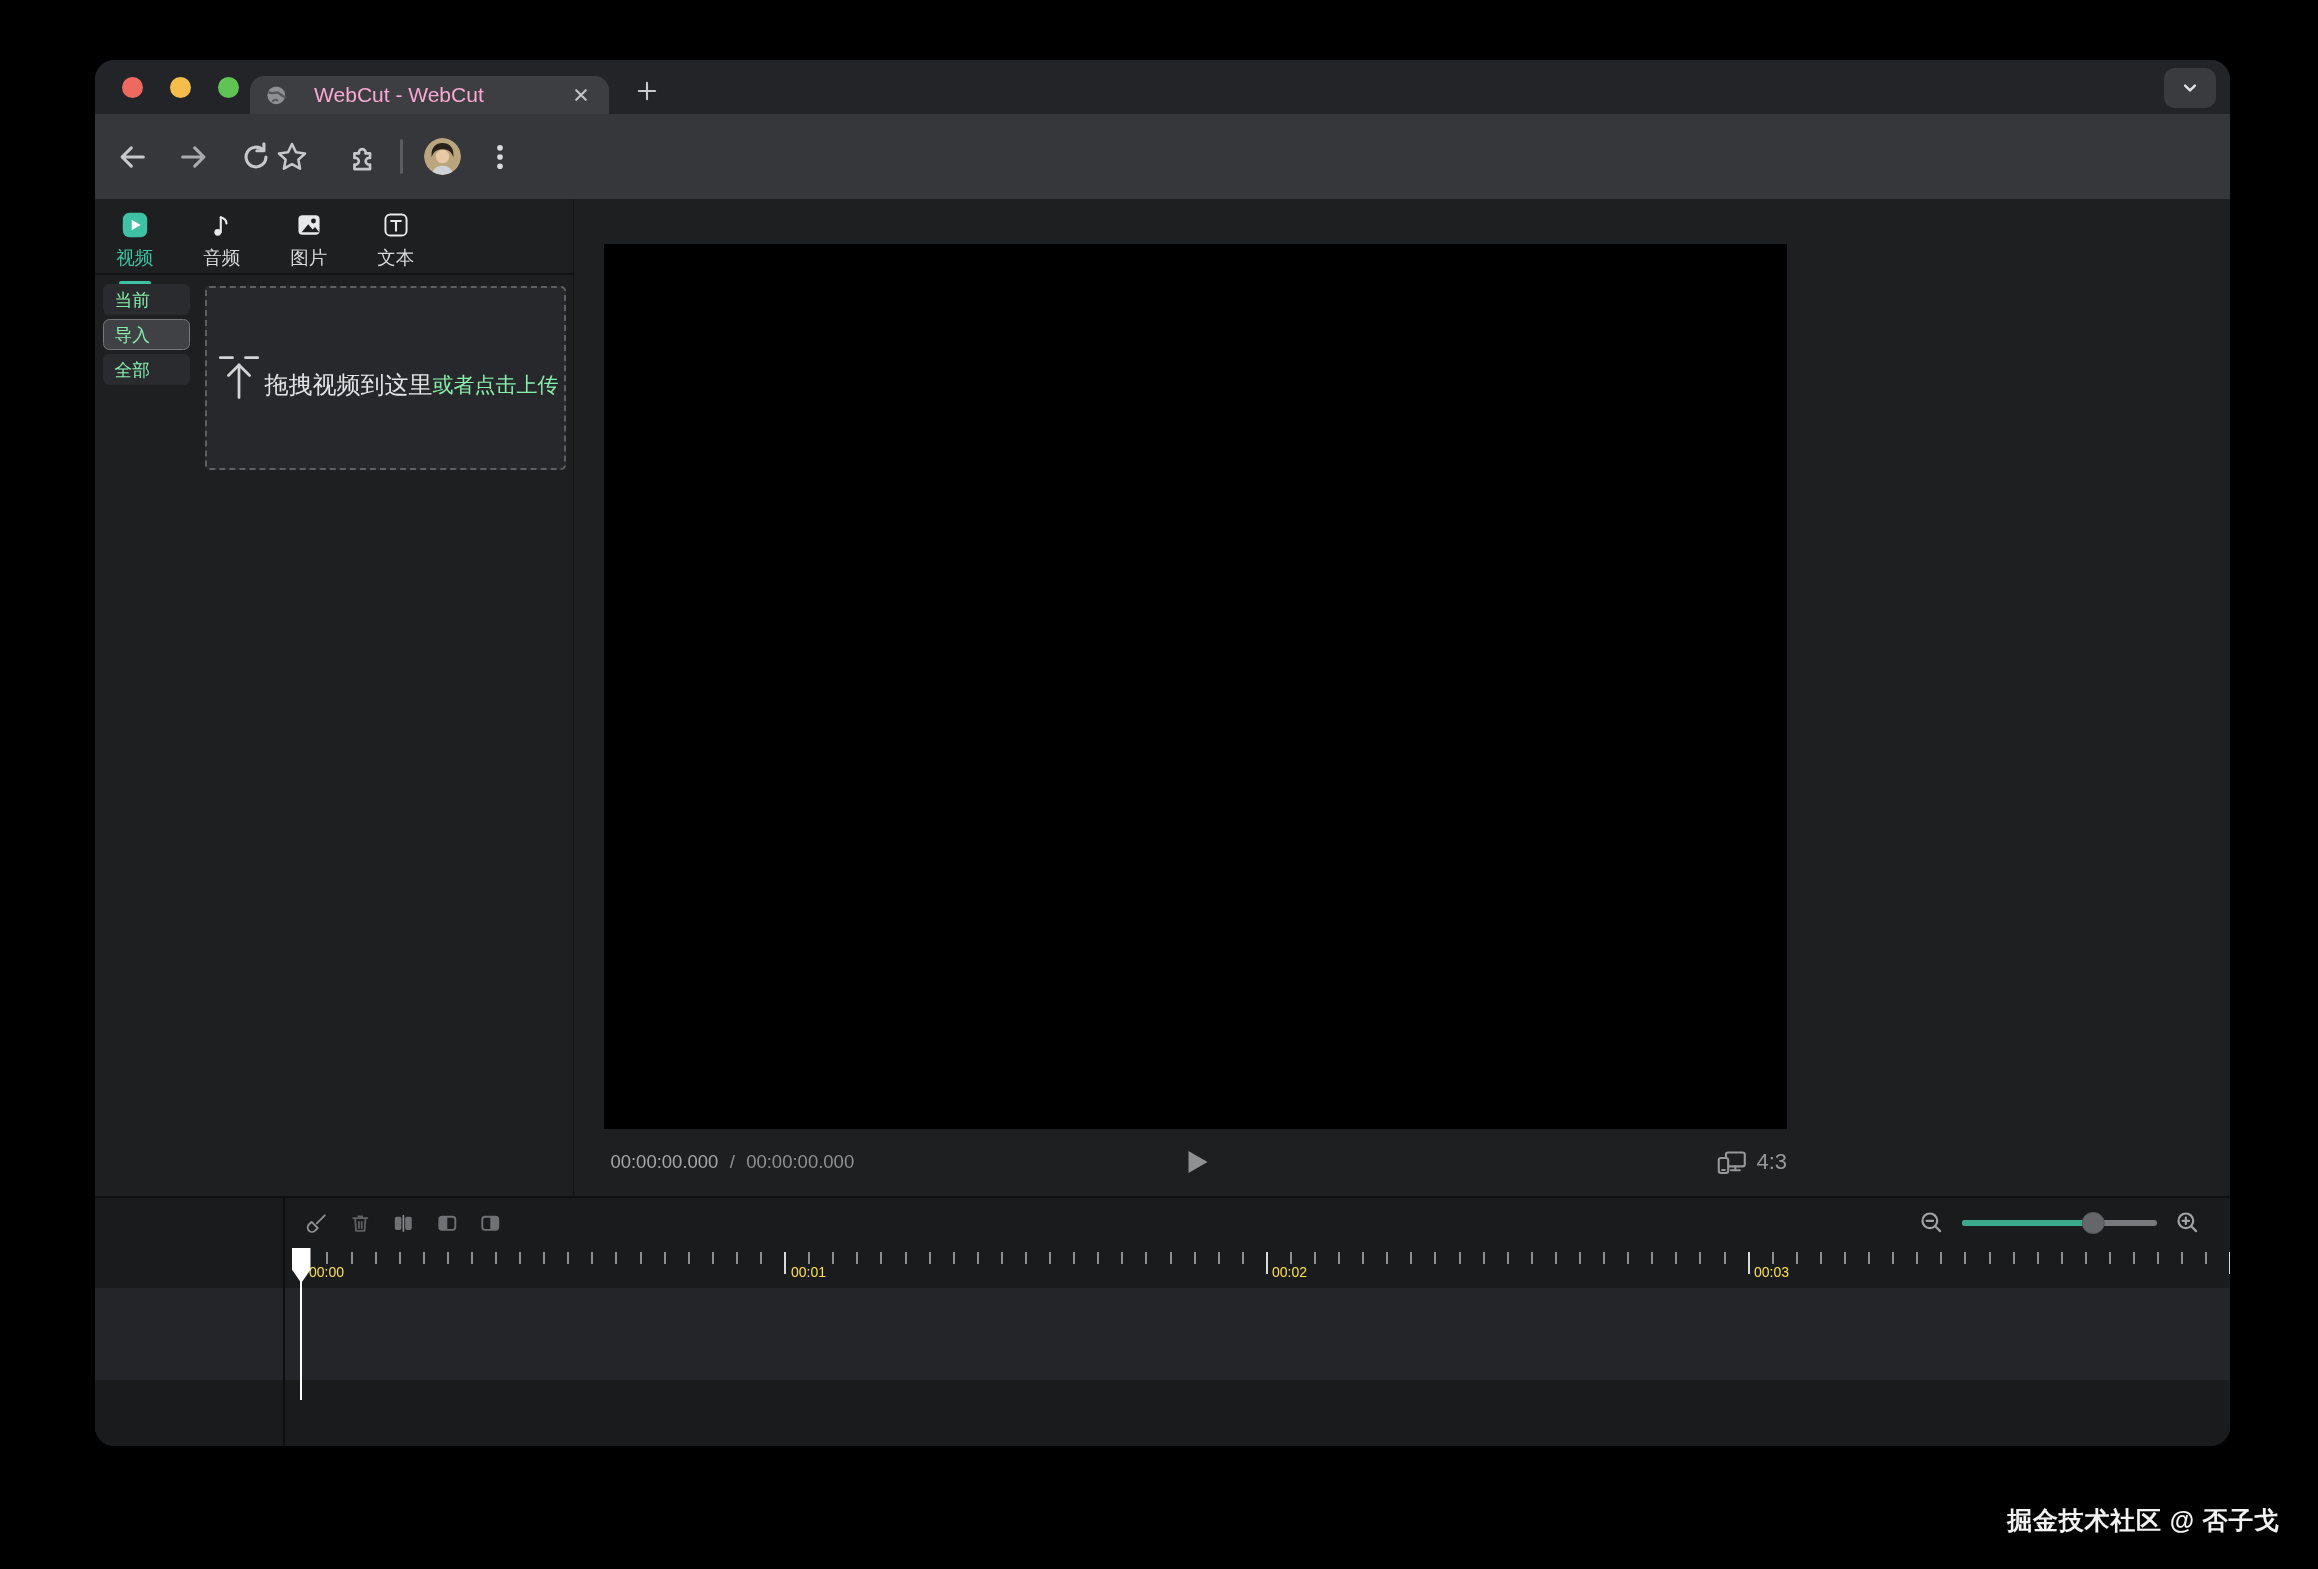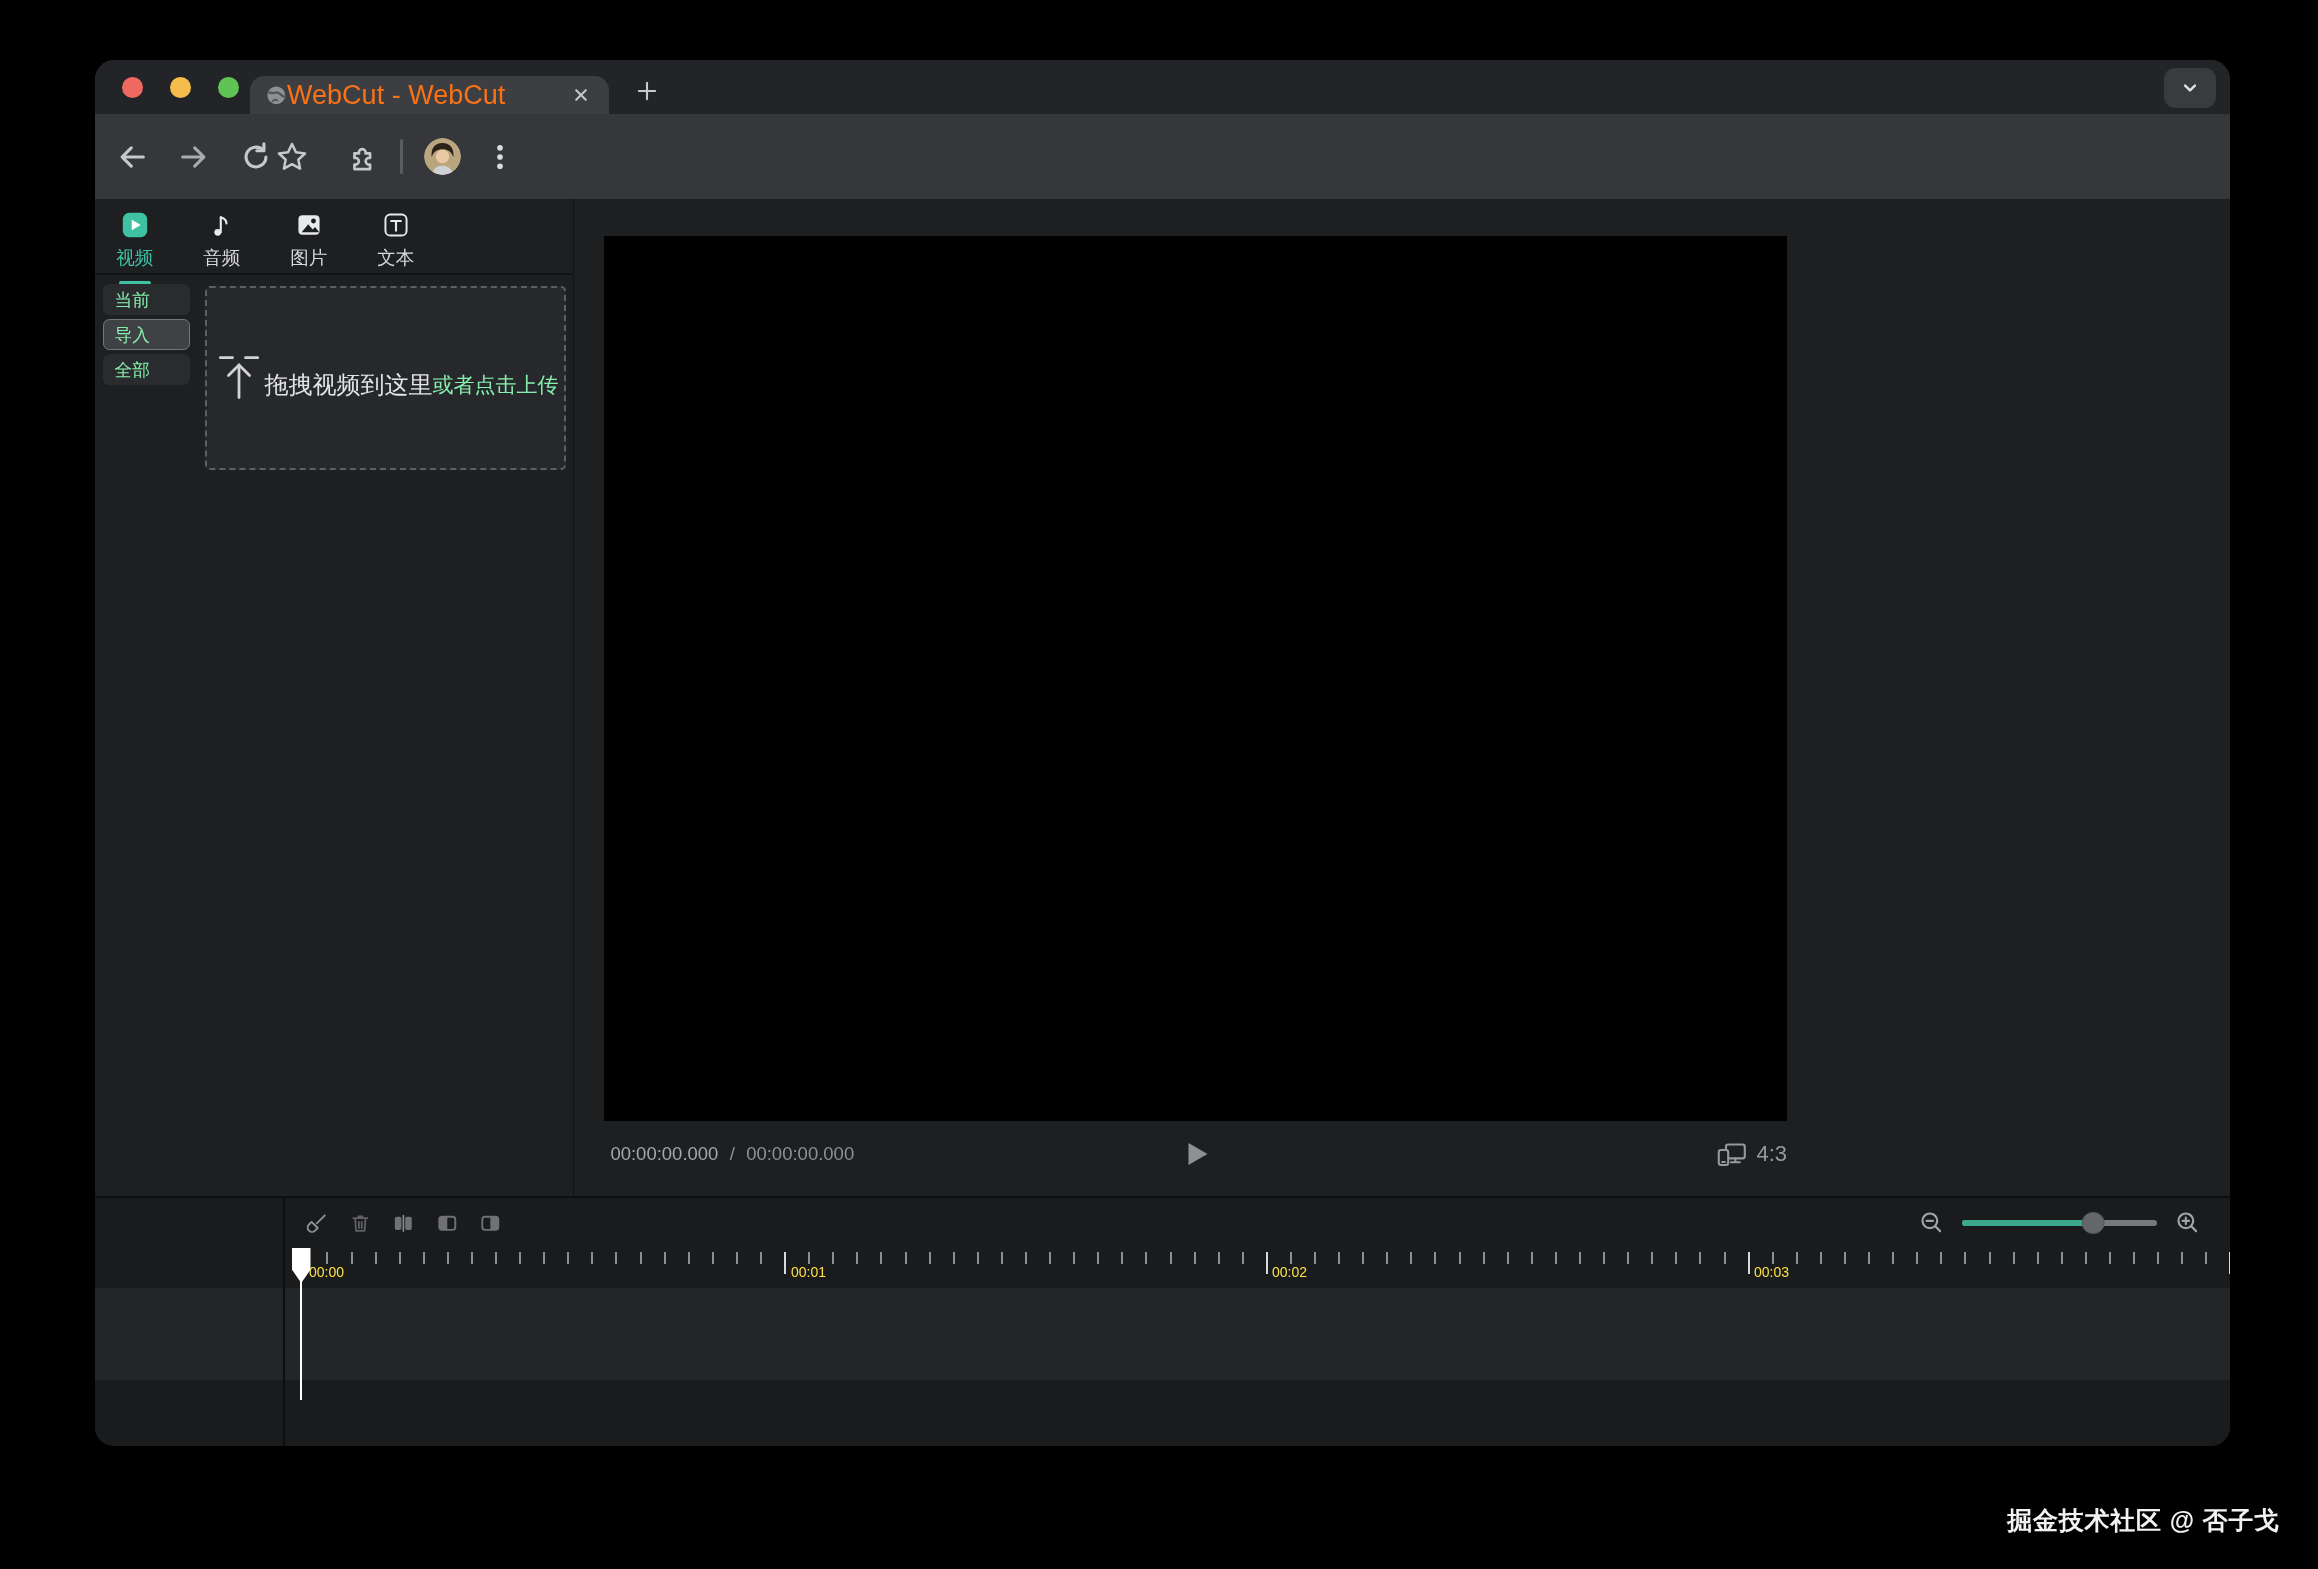--- a/index.html
+++ b/index.html
@@ -21,21 +21,21 @@
   }
   .tabstrip{position:relative;height:54px;background:#232427;}
   .traffic{position:absolute;left:27px;top:0;height:54px;display:flex;align-items:center;gap:27px;}
   .tl{width:21px;height:21px;border-radius:50%;display:block;}
   .tab{
     position:absolute;left:155px;top:16px;width:359px;height:38px;
     background:#3d3e42;border-radius:14.5px 14.5px 0 0;
     display:flex;align-items:center;padding:0 14.5px;
   }
   .favicon{width:22.6px;height:22.6px;flex:0 0 auto;display:flex;}
-  .tab-title{margin-left:0;font-size:27px;color:#f97316;flex:1;white-space:nowrap;overflow:hidden;}
+  .tab-title{margin-left:27px;font-size:21px;color:#f9a8d4;flex:1;white-space:nowrap;overflow:hidden;}
   .tab-close{width:27px;height:27px;display:flex;align-items:center;justify-content:center;}
   .newtab{position:absolute;left:532px;top:11.3px;width:40px;height:40px;display:flex;align-items:center;justify-content:center;}
   .tabsearch{
     position:absolute;right:14.5px;top:8px;width:52px;height:40px;border-radius:11.3px;
     background:#3a3b3e;display:flex;align-items:center;justify-content:center;
   }
   .toolbar{
     height:85px;background:#36373b;display:flex;align-items:center;padding:0 19.3px;
   }
   .nav-btn{width:35px;height:35px;display:flex;align-items:center;justify-content:center;flex:0 0 auto;}
@@ -67,21 +67,21 @@
   }
   .filter.selected{background:#404145;border-color:#75777a;}
   .dropzone{
     position:absolute;left:110px;top:87px;width:361px;height:184px;
     border:2.4px dashed #5d5f62;border-radius:4.8px;background:#27282b;
     display:flex;flex-direction:row;align-items:center;justify-content:center;
   }
   .dz-title{font-size:24px;color:#e3e4e6;margin-top:13px;}
   .dz-sub{font-size:21px;color:#86efac;margin-top:14.5px;}
   
-  .preview-panel{position:absolute;left:480px;top:4px;width:1239px;height:997px;}
+  .preview-panel{position:absolute;left:480px;top:12px;width:1239px;height:997px;}
   .video-canvas{position:absolute;left:29px;top:33px;width:1183px;height:885px;background:#000;}
   .controls{position:absolute;left:29px;right:27px;top:926px;height:50px;}
   .timecode{position:absolute;left:6.4px;top:0;height:50px;display:flex;align-items:center;font-size:18.5px;}
   .tc-cur{color:#a6a7a9;}
   .tc-sep{color:#8f9092;margin:0 11.3px;}
   .tc-total{color:#8f9092;}
   .play-btn{position:absolute;left:50%;top:6.4px;transform:translateX(-50%);width:37px;height:37px;display:flex;align-items:center;justify-content:center;}
   .ratio{position:absolute;right:0;top:0;height:50px;display:flex;align-items:center;gap:9.7px;color:#97989b;font-size:22px;}
   
   .inspector{position:absolute;left:1721px;top:0;width:414px;height:997px;border-left:1.6px solid #121315;}

